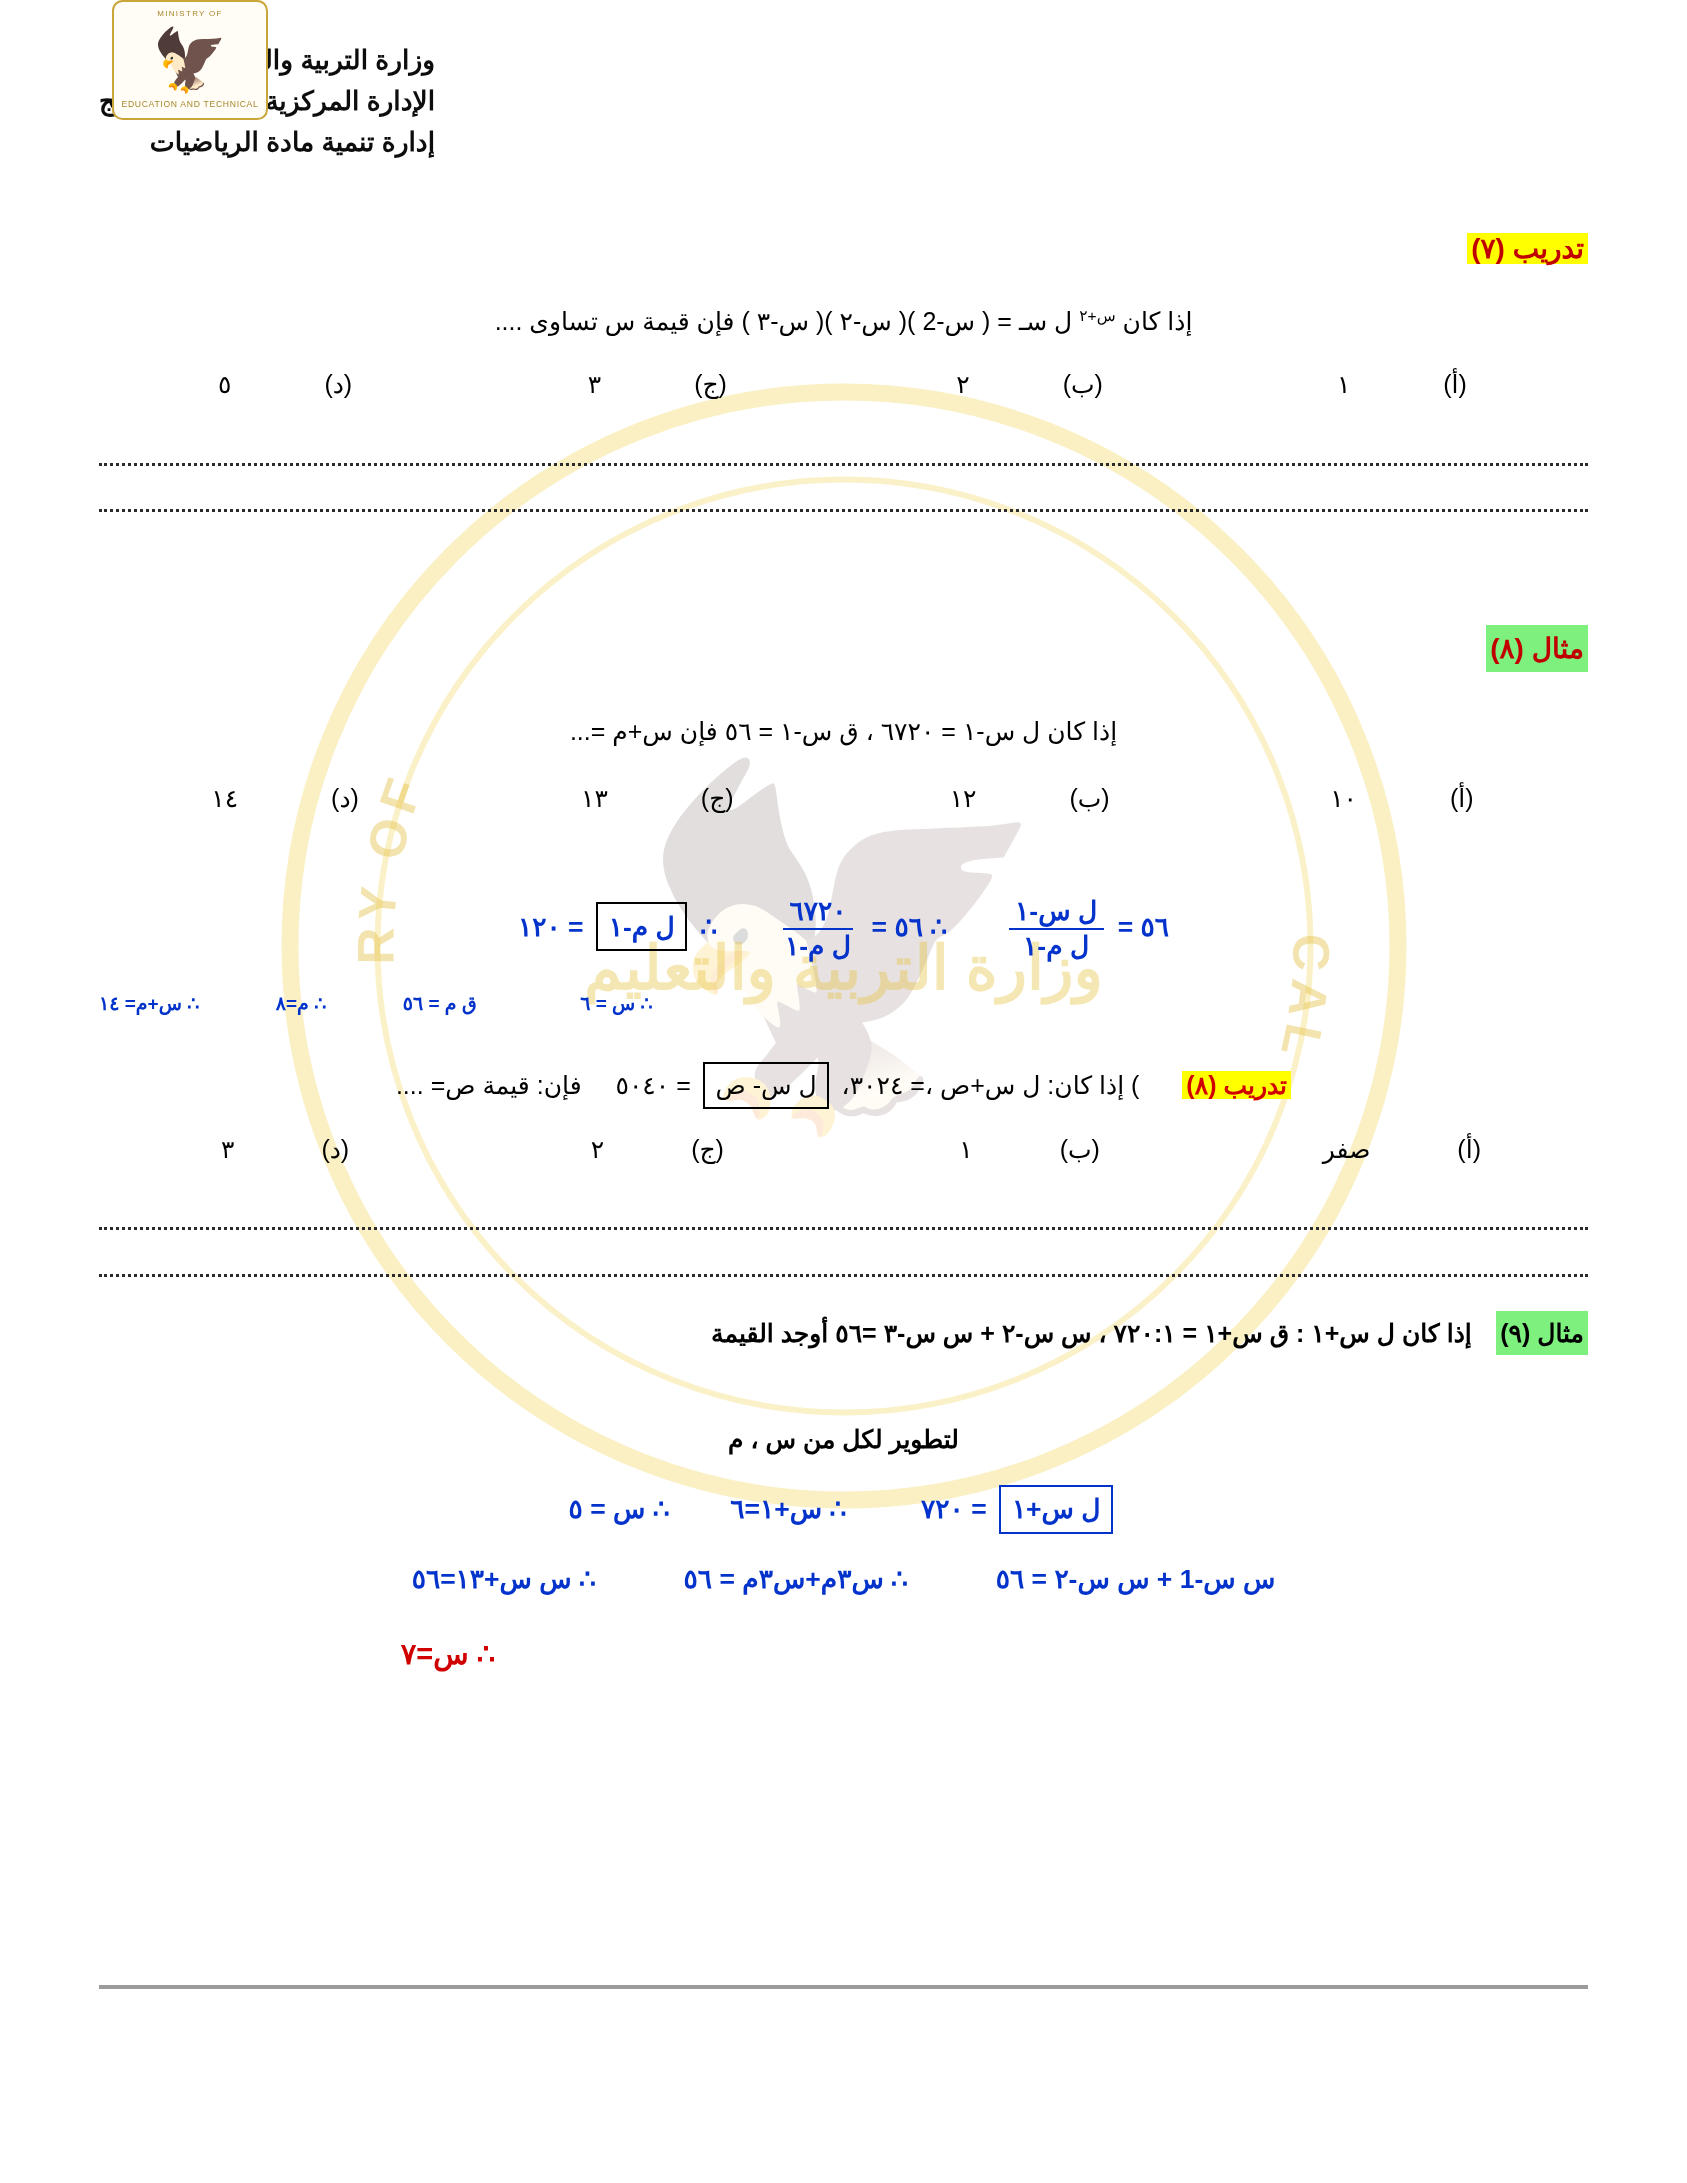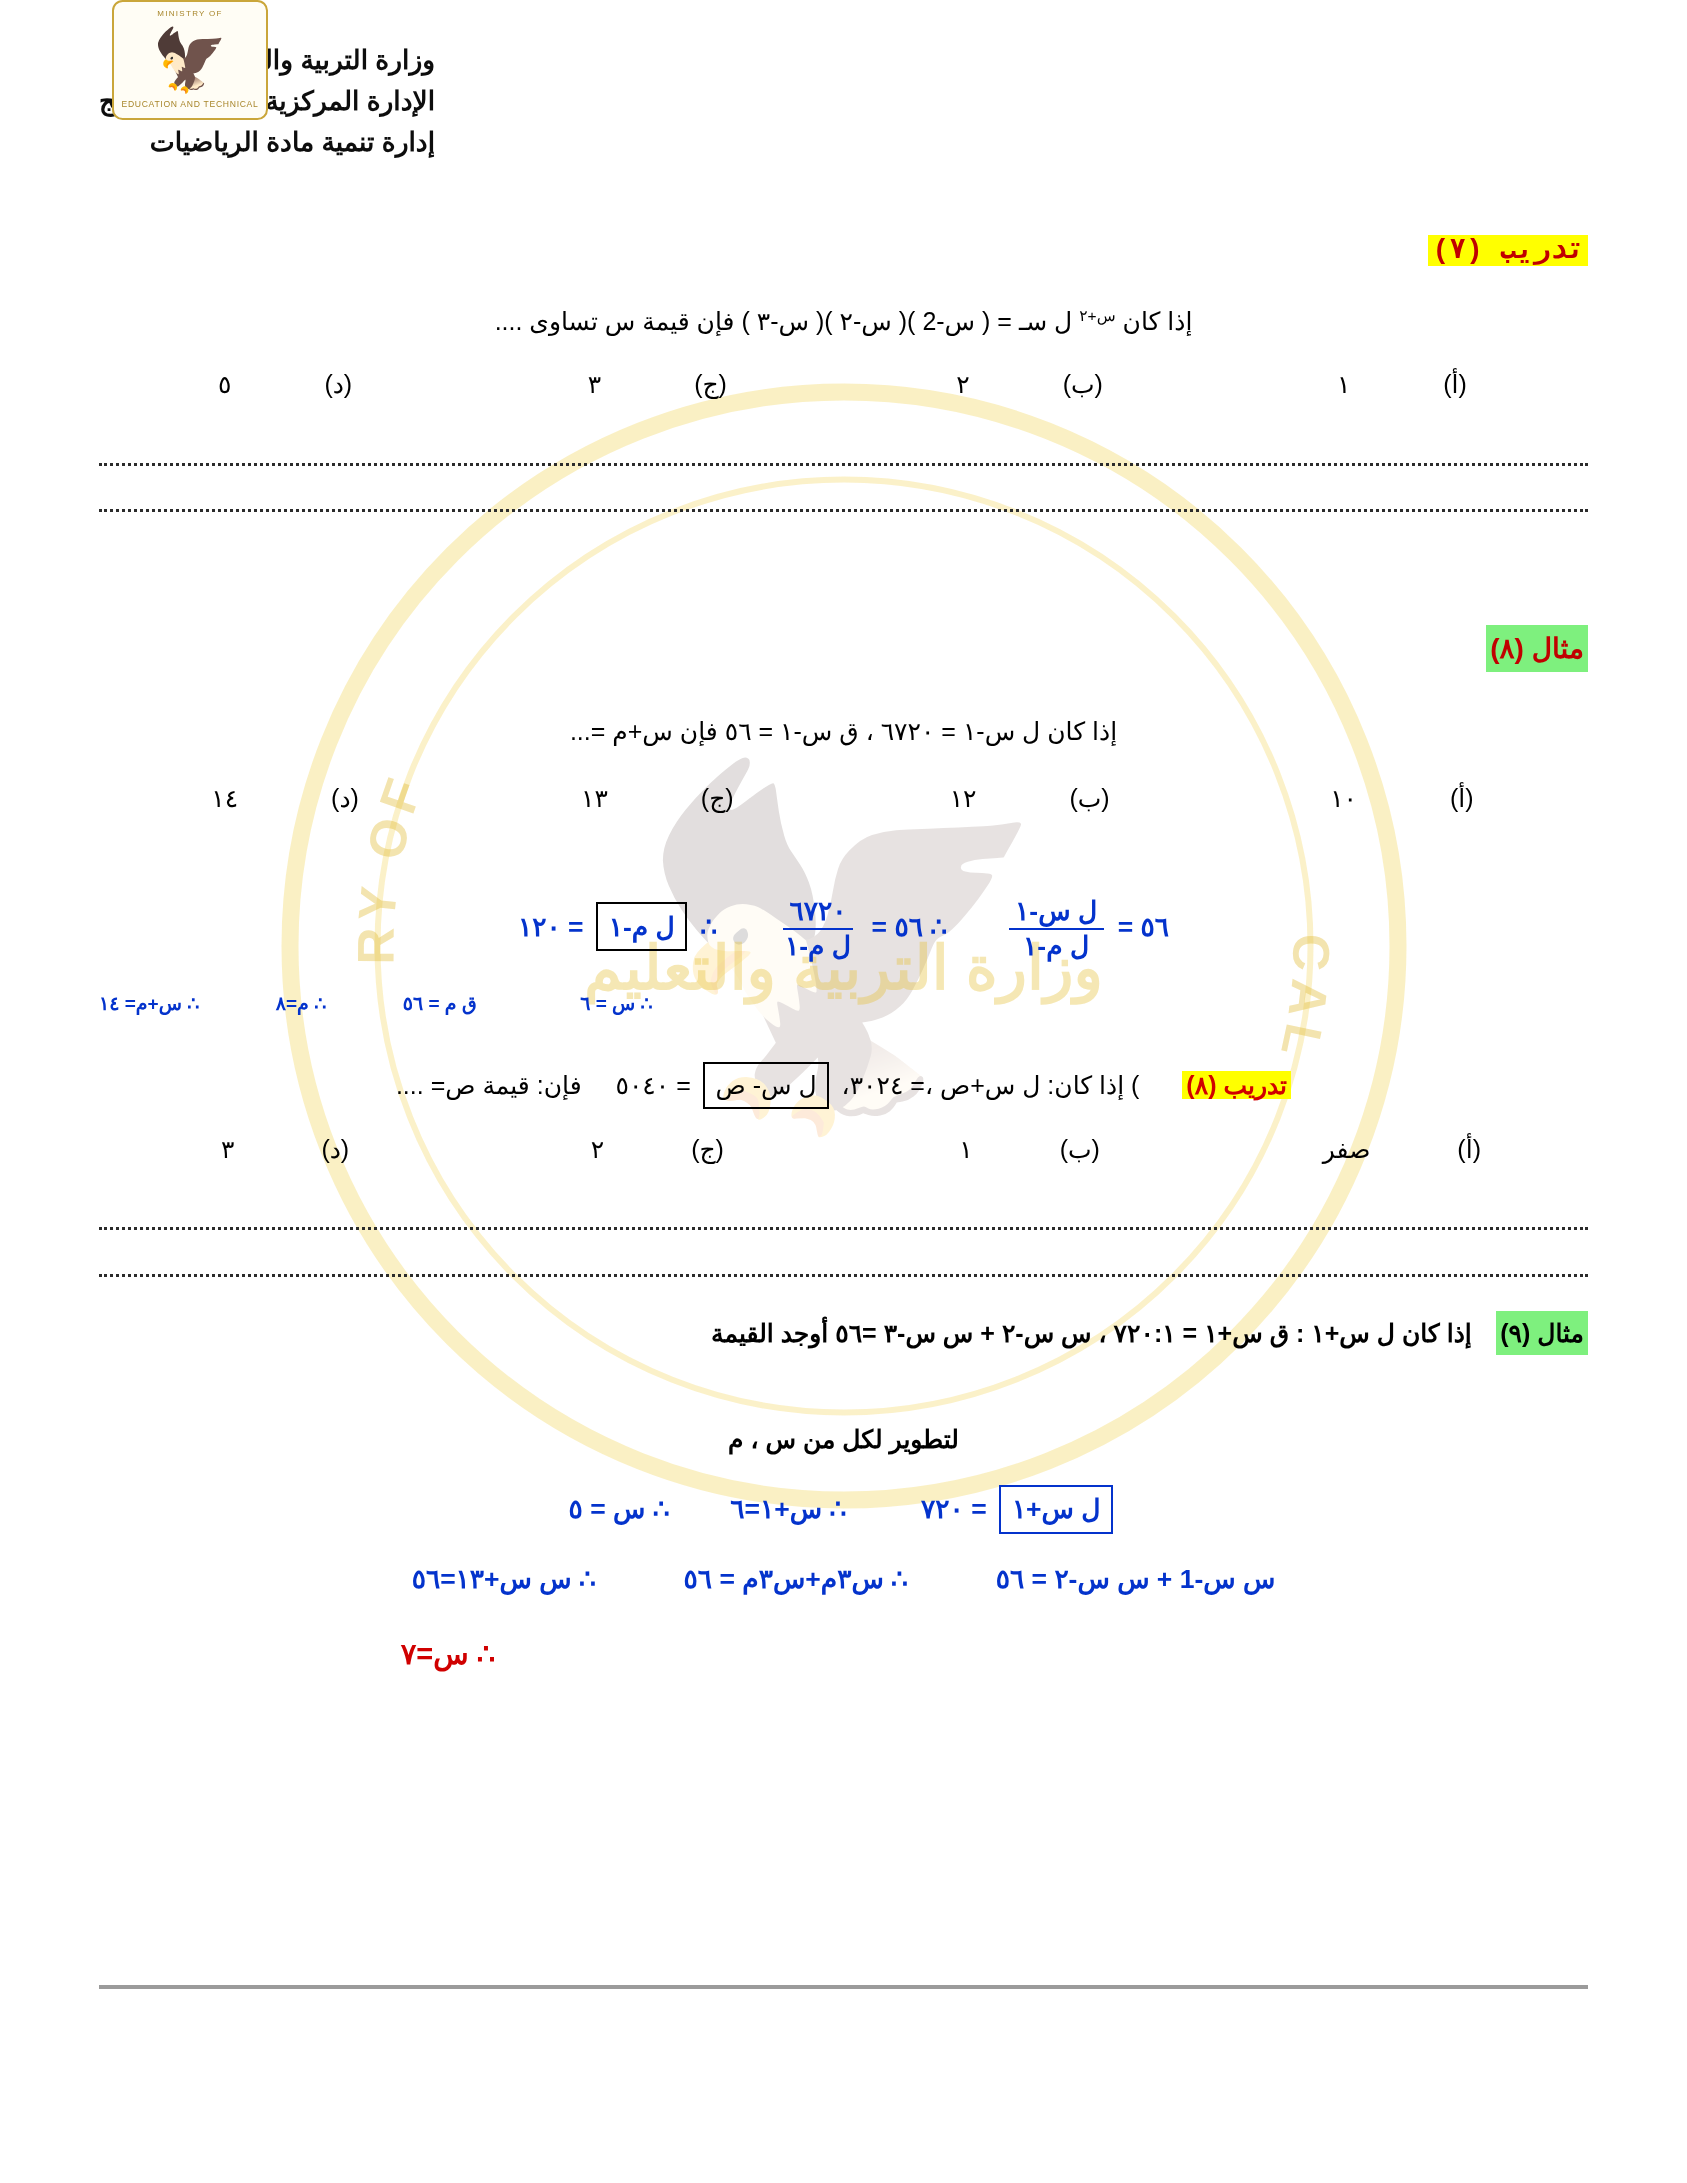--- a/index.html
+++ b/index.html
@@ -172,21 +172,21 @@
       <div>إدارة تنمية مادة الرياضيات</div>
     </div>
   </div>
 
   <div class="logo">
     <div class="ring-txt">MINISTRY OF</div>
     <div class="crest">🦅</div>
     <div class="crest-sub">EDUCATION AND TECHNICAL</div>
   </div>
 
-  <div class="section-title" style="top:232px;font-family:Liberation Mono, monospace;">
+  <div class="section-title" style="top:232px;">
     <span class="hl-yellow">تدريب (٧)</span>
   </div>
 
   <div class="line-ar" style="top:301px; text-align:center;">
     <span>إذا كان</span>
     <span class="sup">س+٢</span>
     <span>ل سـ = ( س-2 )( س-٢ )( س-٣ ) فإن قيمة س تساوى ....</span>
   </div>
 
   <div class="choices" style="top:370px;">

